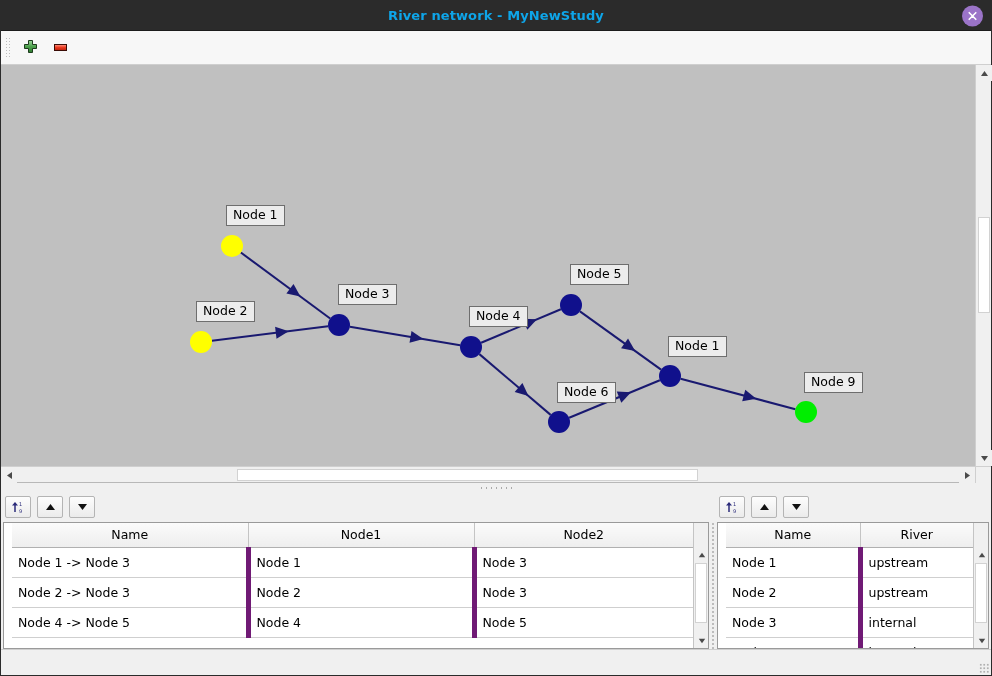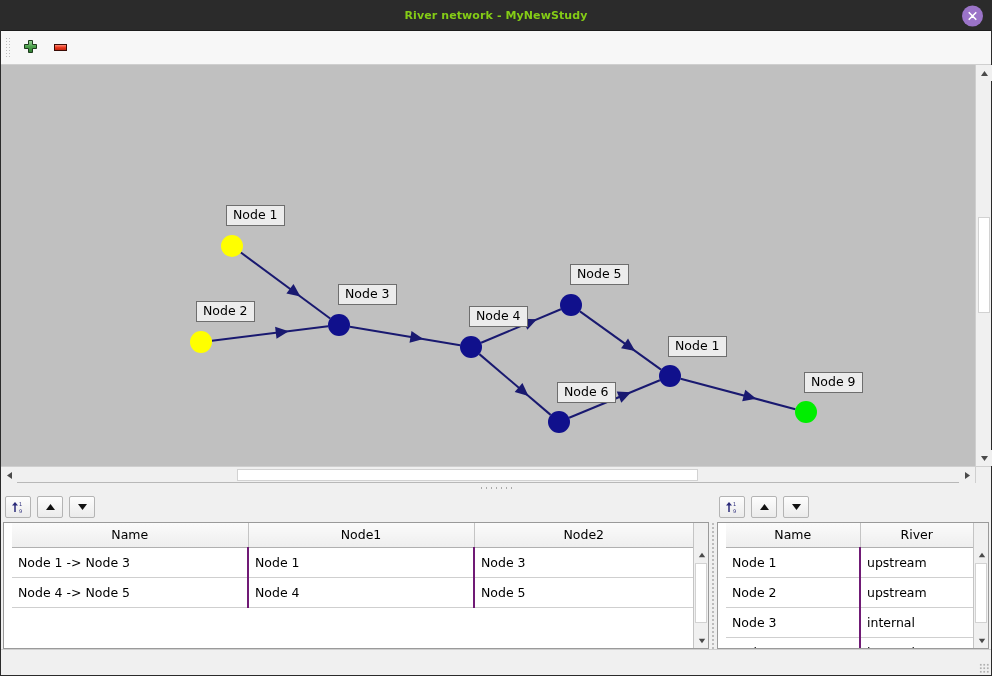--- a/index.html
+++ b/index.html
@@ -19,22 +19,22 @@
   }
   
   #titlebar {
     height: 30px; flex: 0 0 30px;
     background: #2b2b2b;
     border-bottom: 1px solid #1c1c1c;
     position: relative;
     display: flex; align-items: center; justify-content: center;
   }
   #title-text {
-    color: #84cc16;
-    font-size: 11px;
+    color: #0ea5e9;
+    font-size: 13px;
     font-weight: bold;
     letter-spacing: .1px;
     user-select: none;
   }
   #close-button {
     position: absolute; right: 8px; top: 50%;
     transform: translateY(-50%);
     width: 21px; height: 21px; border-radius: 50%;
     background: #9b74c8;
     display: flex; align-items: center; justify-content: center;
@@ -202,21 +202,21 @@
     border-right: 1px solid #c4c4c4;
     border-bottom: 1px solid #b0b0b0;
     font-weight: normal;
     font-size: 12.5px;
     height: 24px;
     color: #000;
     text-align: center;
   }
   table.grid th:last-child { border-right: none; }
   table.grid td {
-    border-right: 2px solid #701a75;
+    border-right: 5px solid #701a75;
     border-bottom: 1px solid #cfcfcf;
     height: 30px;
     padding: 0 6px;
     color: #000;
     text-align: left;
     white-space: nowrap;
     overflow: hidden;
   }
   table.grid td:last-child { border-right: none; }
 
@@ -410,20 +410,25 @@
                   <th>Node2</th>
                 </tr>
               </thead>
             <tbody id="branch-body">
                 <tr>
                   <td>Node 1 -&gt; Node 3</td>
                   <td>Node 1</td>
                   <td>Node 3</td>
                 </tr>
                 <tr>
+                  <td>Node 2 -&gt; Node 3</td>
+                  <td>Node 2</td>
+                  <td>Node 3</td>
+                </tr>
+                <tr>
                   <td>Node 4 -&gt; Node 5</td>
                   <td>Node 4</td>
                   <td>Node 5</td>
                 </tr>
               </tbody>
           </table>
         </div>
         <div class="tbl-vscroll">
           <div class="sb-arrow top">
             <svg width="8" height="6" viewBox="0 0 8 6">

